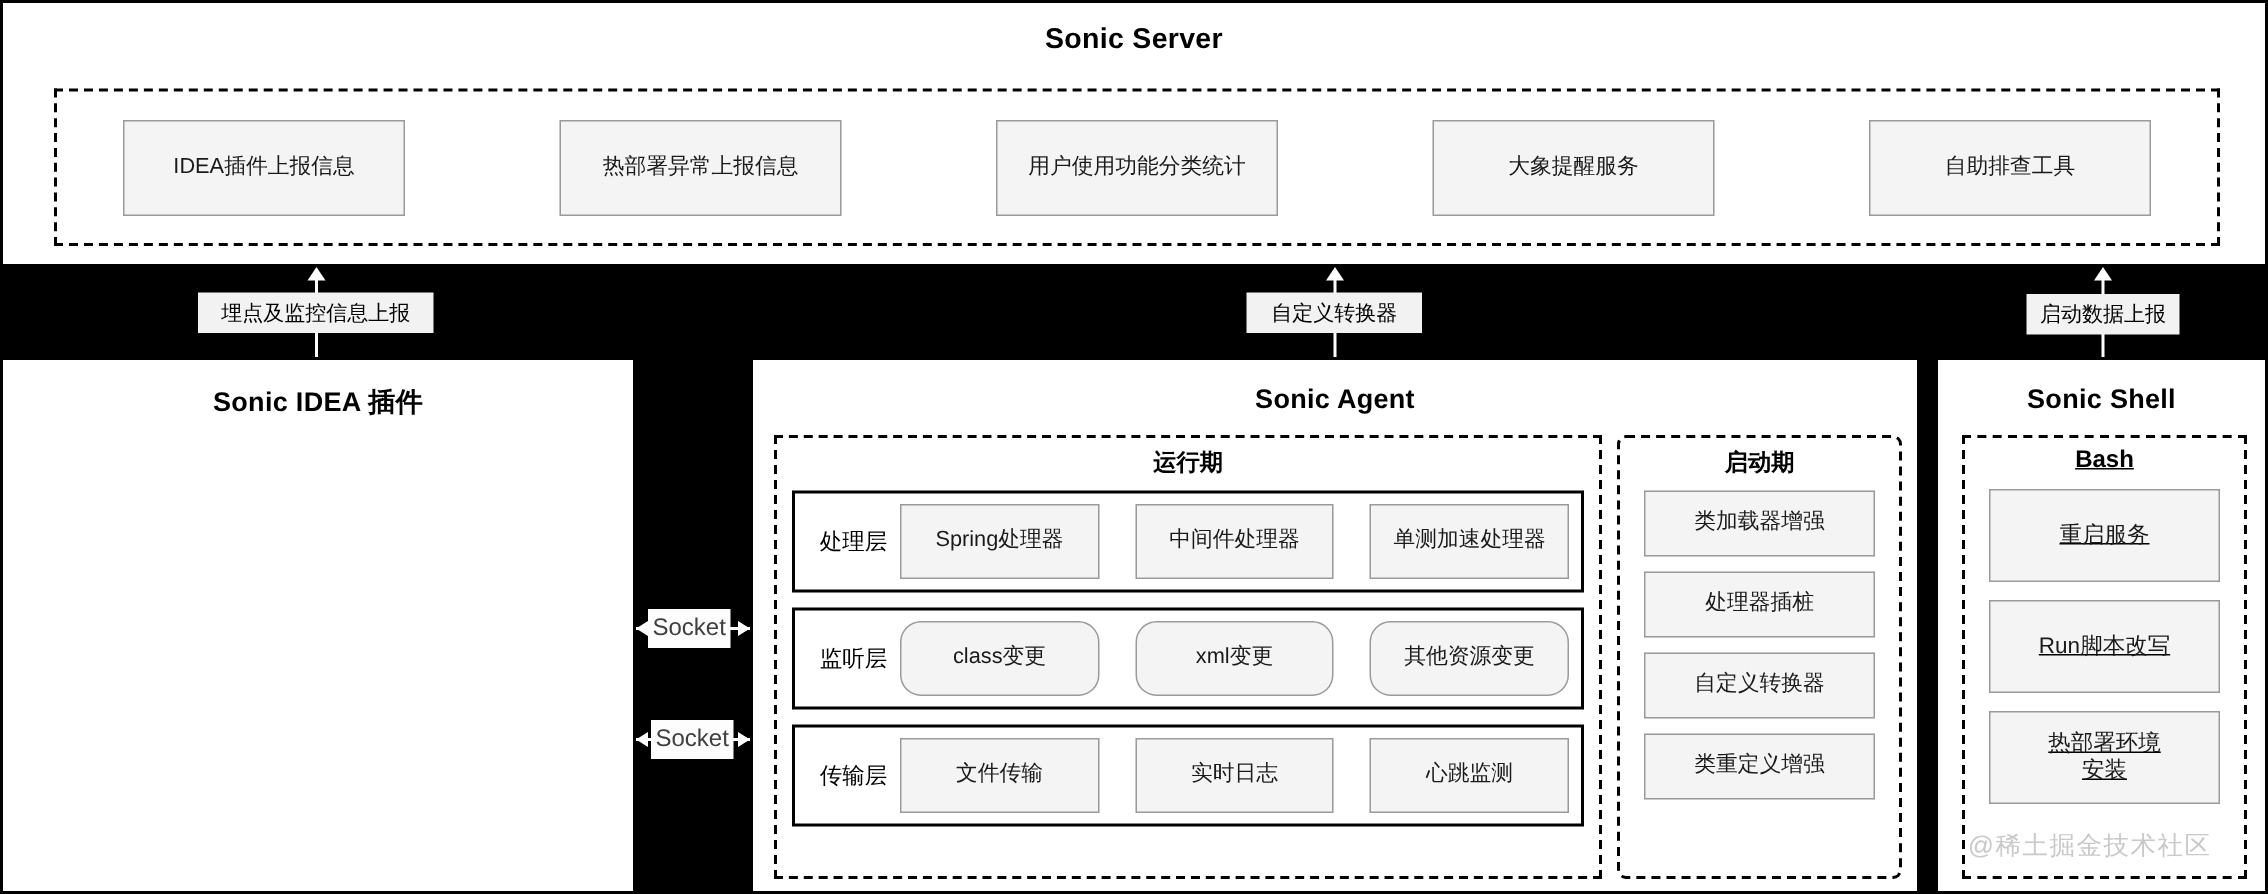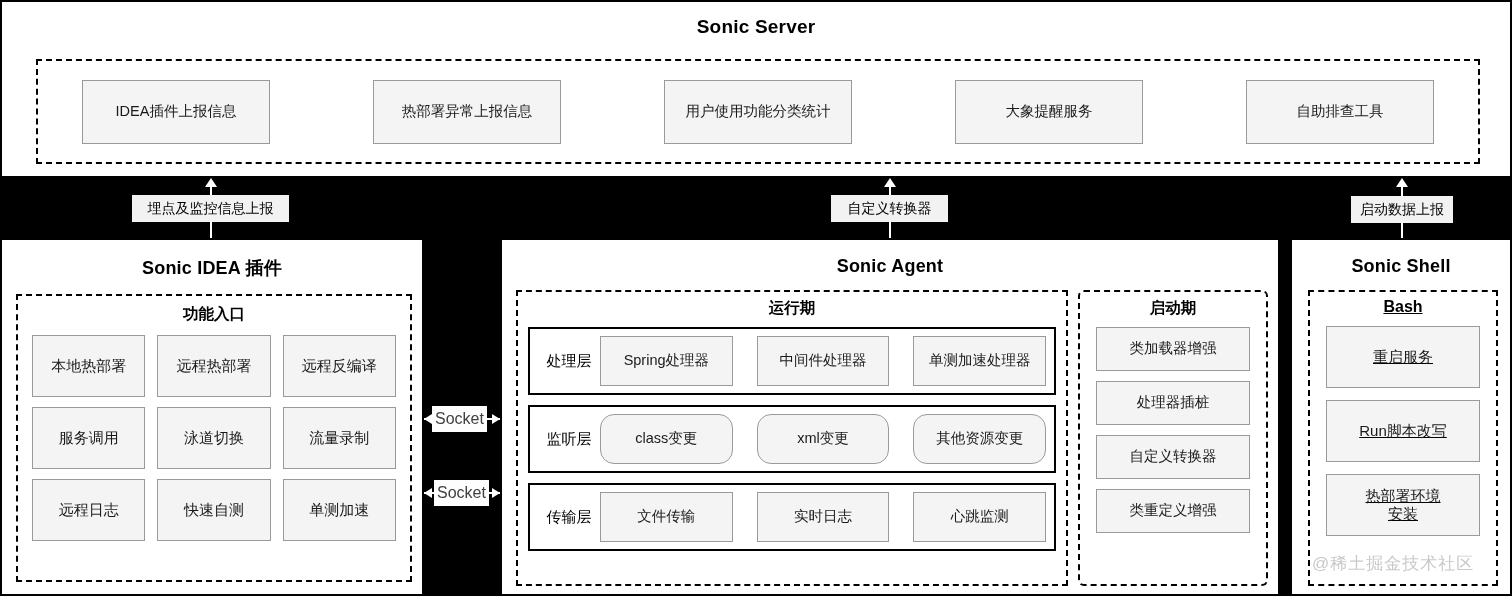--- a/index.html
+++ b/index.html
@@ -216,34 +216,20 @@
   <div class="arrow-left" style="left:424px; top:414px;"></div>
   <div class="socket-label" style="left:432px; top:406px;">Socket</div>
 
   <div class="h-line" style="left:424px; top:492px; width:76px;"></div>
   <div class="arrow-right" style="left:492px; top:488px;"></div>
   <div class="arrow-left" style="left:424px; top:488px;"></div>
   <div class="socket-label" style="left:434px; top:480px;">Socket</div>
 
   <div class="panel" id="idea-panel">
     <div class="panel-title">Sonic IDEA 插件</div>
-    <div class="dashed" id="idea-dashed">
-      <div class="dashed-title">功能入口</div>
-      <div id="idea-grid">
-        <div class="cell">本地热部署</div>
-        <div class="cell">远程热部署</div>
-        <div class="cell">远程反编译</div>
-        <div class="cell">服务调用</div>
-        <div class="cell">泳道切换</div>
-        <div class="cell">流量录制</div>
-        <div class="cell">远程日志</div>
-        <div class="cell">快速自测</div>
-        <div class="cell">单测加速</div>
-      </div>
-    </div>
   </div>
 
   <div class="panel" id="agent-panel">
     <div class="panel-title">Sonic Agent</div>
 
     <div class="dashed" id="agent-runtime">
       <div class="dashed-title">运行期</div>
 
       <div class="layer-row">
         <div class="layer-name">处理层</div>

